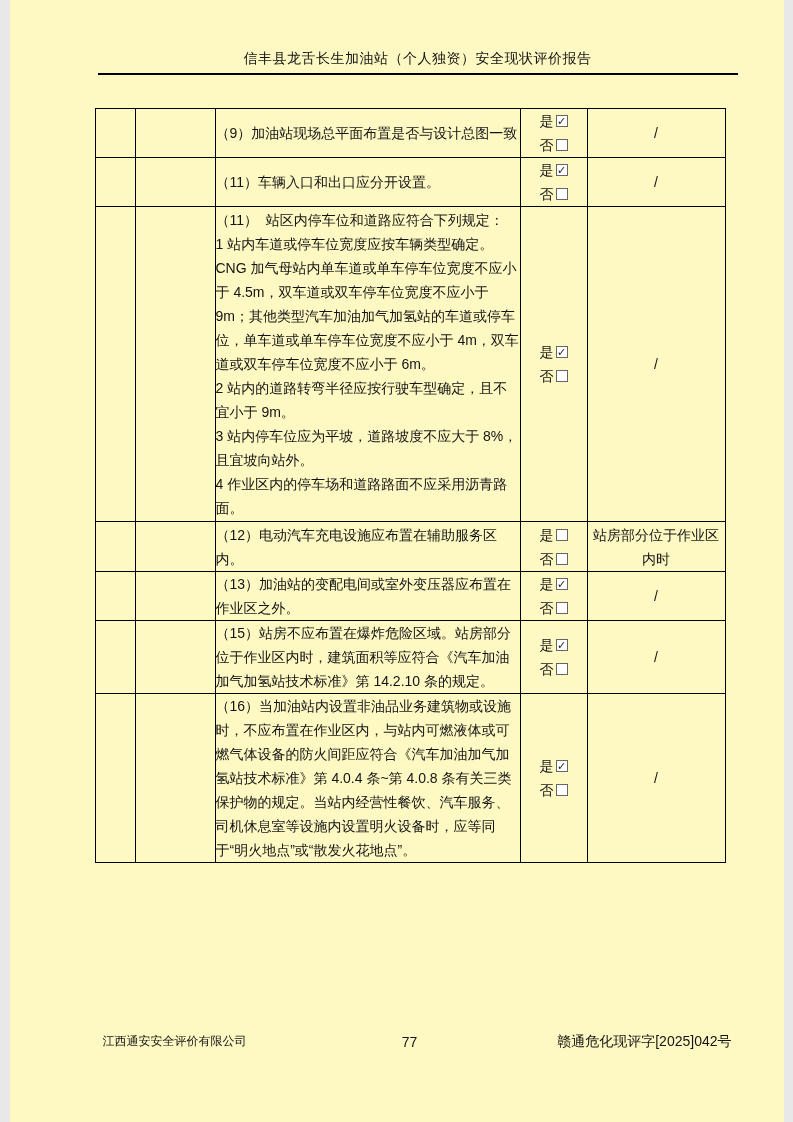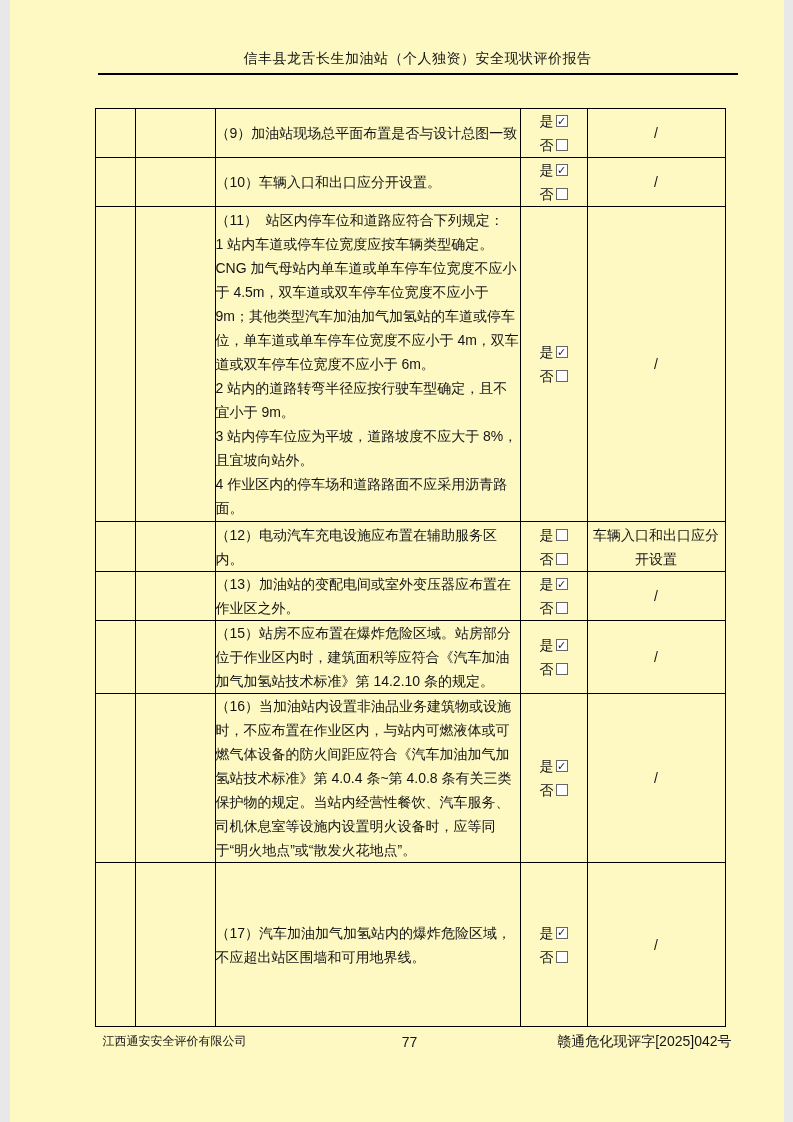--- a/index.html
+++ b/index.html
@@ -85,21 +85,21 @@
                 <i></i>
               </span>
             </div>
         </td>
         <td class="c-result">/</td>
       </tr>
 
       <tr>
         <td class="c-empty"></td>
         <td class="c-empty"></td>
-        <td class="c-text"><span>（10）车辆入口和出口应分开设置。</span></td>
+        <td class="c-text"><span>（11）车辆入口和出口应分开设置。</span></td>
         <td class="c-check">
           <div class="cb-line">
               <span>是</span>
               <span class="cb">
                 <i>✓</i>
               </span>
             </div>
           <div class="cb-line">
               <span>否</span>
               <span class="cb">
@@ -147,21 +147,21 @@
                 <i></i>
               </span>
             </div>
           <div class="cb-line">
               <span>否</span>
               <span class="cb">
                 <i></i>
               </span>
             </div>
         </td>
-        <td class="c-result">车辆入口和出口应分开设置</td>
+        <td class="c-result">站房部分位于作业区内时</td>
       </tr>
 
       <tr>
         <td class="c-empty"></td>
         <td class="c-empty"></td>
         <td class="c-text"><span>（13）加油站的变配电间或室外变压器应布置在作业区之外。</span></td>
         <td class="c-check">
           <div class="cb-line">
               <span>是</span>
               <span class="cb">
@@ -214,40 +214,20 @@
           <div class="cb-line">
               <span>否</span>
               <span class="cb">
                 <i></i>
               </span>
             </div>
         </td>
         <td class="c-result">/</td>
       </tr>
 
-      <tr>
-        <td class="c-empty"></td>
-        <td class="c-empty"></td>
-        <td class="c-text"><span>（17）汽车加油加气加氢站内的爆炸危险区域，不应超出站区围墙和可用地界线。</span></td>
-        <td class="c-check">
-          <div class="cb-line">
-              <span>是</span>
-              <span class="cb">
-                <i>✓</i>
-              </span>
-            </div>
-          <div class="cb-line">
-              <span>否</span>
-              <span class="cb">
-                <i></i>
-              </span>
-            </div>
-        </td>
-        <td class="c-result">/</td>
-      </tr>
 
 
     </tbody>
   </table>
 
   <div class="footer-left">江西通安安全评价有限公司</div>
   <div class="footer-page">77</div>
   <div class="footer-right">赣通危化现评字[2025]042号</div>
 
 </div>

